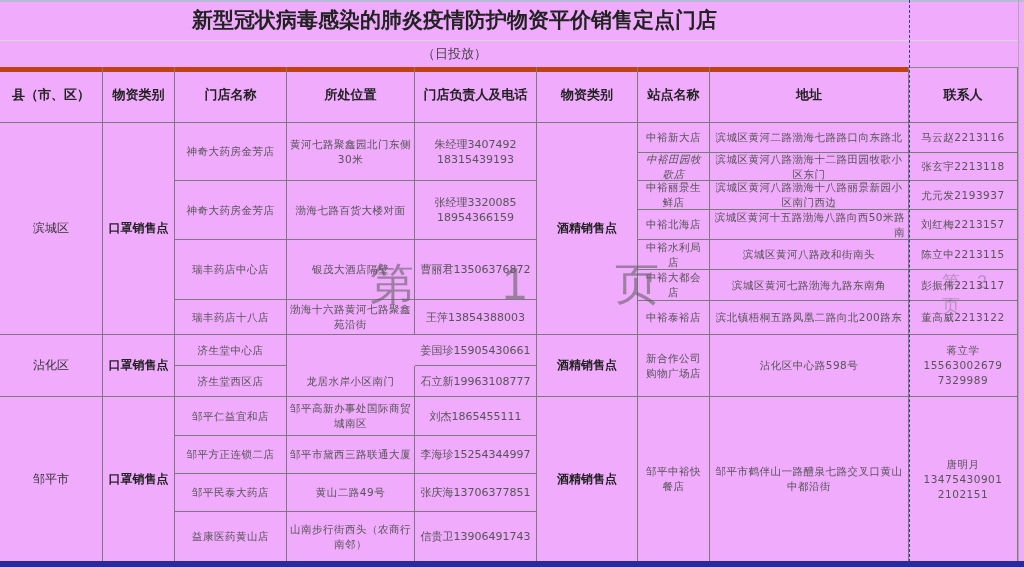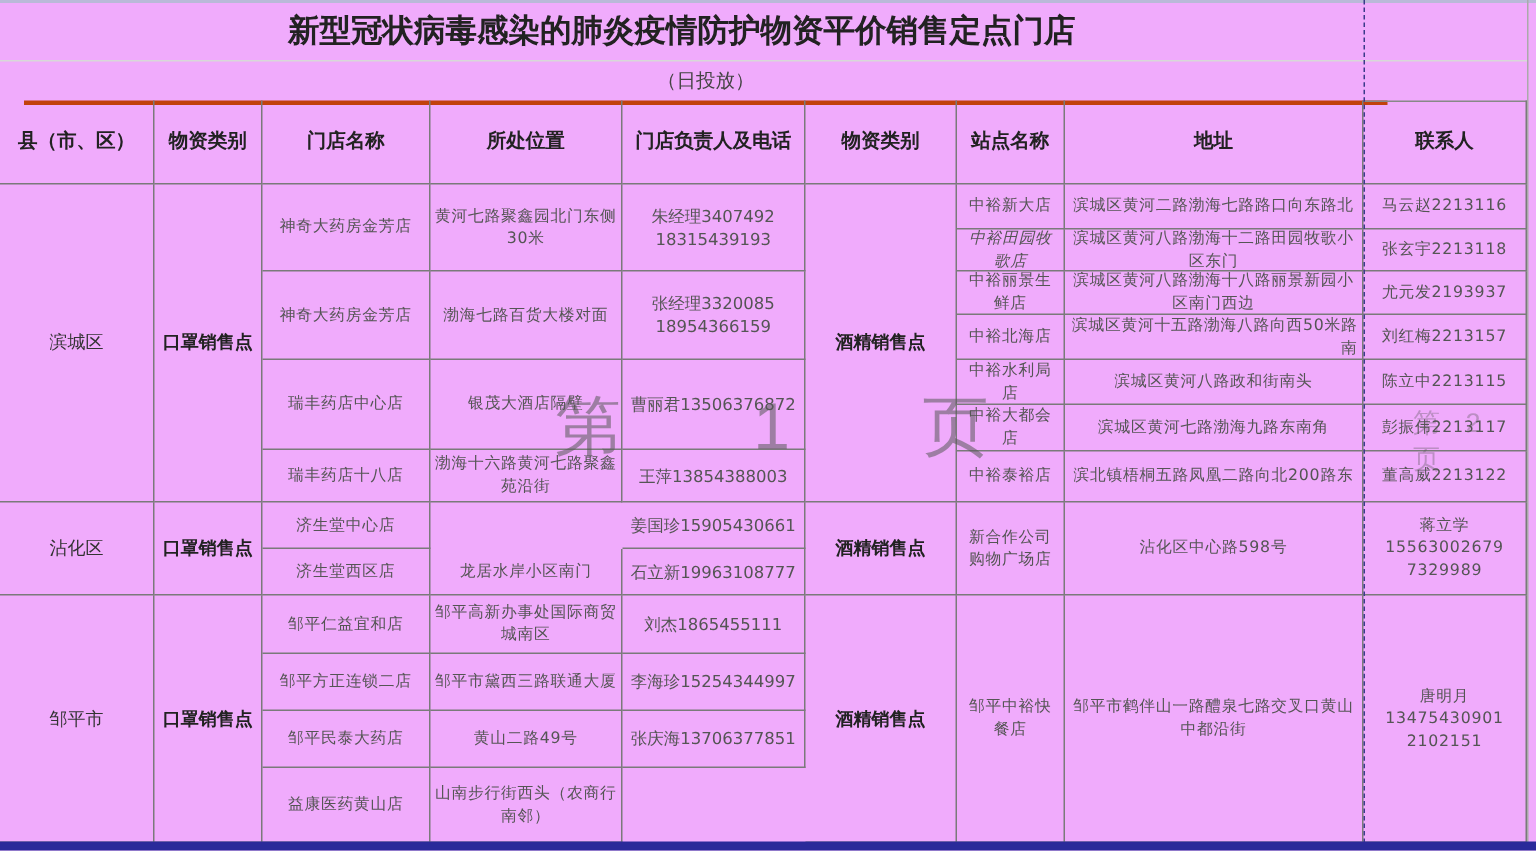--- a/index.html
+++ b/index.html
@@ -2,23 +2,23 @@
 <html><head>
 <meta charset="utf-8">
 <style>
   html, body { margin: 0; padding: 0; background: #ffffff; }
   body { width: 1024px; height: 567px; overflow: hidden; position: relative;
          font-family: "DejaVu Sans", "Liberation Sans", sans-serif; color: #333; }
   .sheet { position: absolute; left: 0; top: 0; width: 1024px; height: 567px; background: #f0abfc; }
   .title-row { position: absolute; left: 0; top: 0; width: 909px; height: 40px;
                display: flex; align-items: center; justify-content: center;
                font-size: 21px; font-weight: bold; color: #222; border-bottom: 1px solid #d8d8d8; }
-  .subtitle-row { position: absolute; left: 16px; top: 40px; width: 909px; height: 27px;
+  .subtitle-row { position: absolute; left: 0; top: 40px; width: 909px; height: 27px;
                   display: flex; align-items: center; justify-content: center;
-                  font-size: 13px; color: #444; border-bottom: 3px solid #c2410c; }
+                  font-size: 13px; color: #444; border-bottom: 5px solid #c2410c; }
   .topbar { position: absolute; left: 0; top: 0; width: 1024px; height: 2px; background: #b9b9d8; }
   .right-top { position: absolute; left: 909px; top: 0; width: 109px; height: 67px;
                border-bottom: 1px solid #888; }
   .right-top .mid { position:absolute; left:0; top:40px; width:109px; height:0; border-top:1px solid #d8d8d8; }
   .dashline { position: absolute; left: 909px; top: 0; width: 0; height: 562px;
               border-left: 1.5px dashed #3a3a8a; }
   .rightedge { position: absolute; left: 1018px; top: 0; width: 0; height: 562px; border-left: 1px solid #aaa; }
   .bottombar { position: absolute; left: 0; top: 561px; width: 1024px; height: 6px; background: #2a2a9a; }
   .cell { position: absolute; box-sizing: border-box; border-right: 1px solid #7a7a7a; border-bottom: 1px solid #7a7a7a;
           display: flex; align-items: center; justify-content: center; text-align: center;
@@ -128,20 +128,21 @@
   <div class="cell small" style="left:175px;top:436px;width:112px;height:38px;">邹平方正连锁二店</div>
   <div class="cell small" style="left:287px;top:436px;width:128px;height:38px;">邹平市黛西三路联通大厦</div>
   <div class="cell" style="left:415px;top:436px;width:122px;height:38px;">李海珍15254344997</div>
 
   <div class="cell small" style="left:175px;top:474px;width:112px;height:38px;">邹平民泰大药店</div>
   <div class="cell small" style="left:287px;top:474px;width:128px;height:38px;">黄山二路49号</div>
   <div class="cell" style="left:415px;top:474px;width:122px;height:38px;">张庆海13706377851</div>
 
   <div class="cell small" style="left:175px;top:512px;width:112px;height:50px;">益康医药黄山店</div>
   <div class="cell small" style="left:287px;top:512px;width:128px;height:50px;">山南步行街西头（农商行南邻）</div>
+  <div class="cell" style="left:415px;top:512px;width:122px;height:50px;">信贵卫13906491743</div>
 
   <div class="cell bold" style="left:537px;top:397px;width:101px;height:165px;">酒精销售点</div>
   <div class="cell small" style="left:638px;top:397px;width:72px;height:165px;">邹平中裕快餐店</div>
   <div class="cell small" style="left:710px;top:397px;width:199px;height:165px;">邹平市鹤伴山一路醴泉七路交叉口黄山中都沿街</div>
   <div class="cell small" style="left:909px;top:397px;width:109px;height:165px;">唐明月13475430901 2102151</div>
 
   <div class="dashline"></div>
   <div class="rightedge"></div>
   <div class="bottombar"></div>
 

